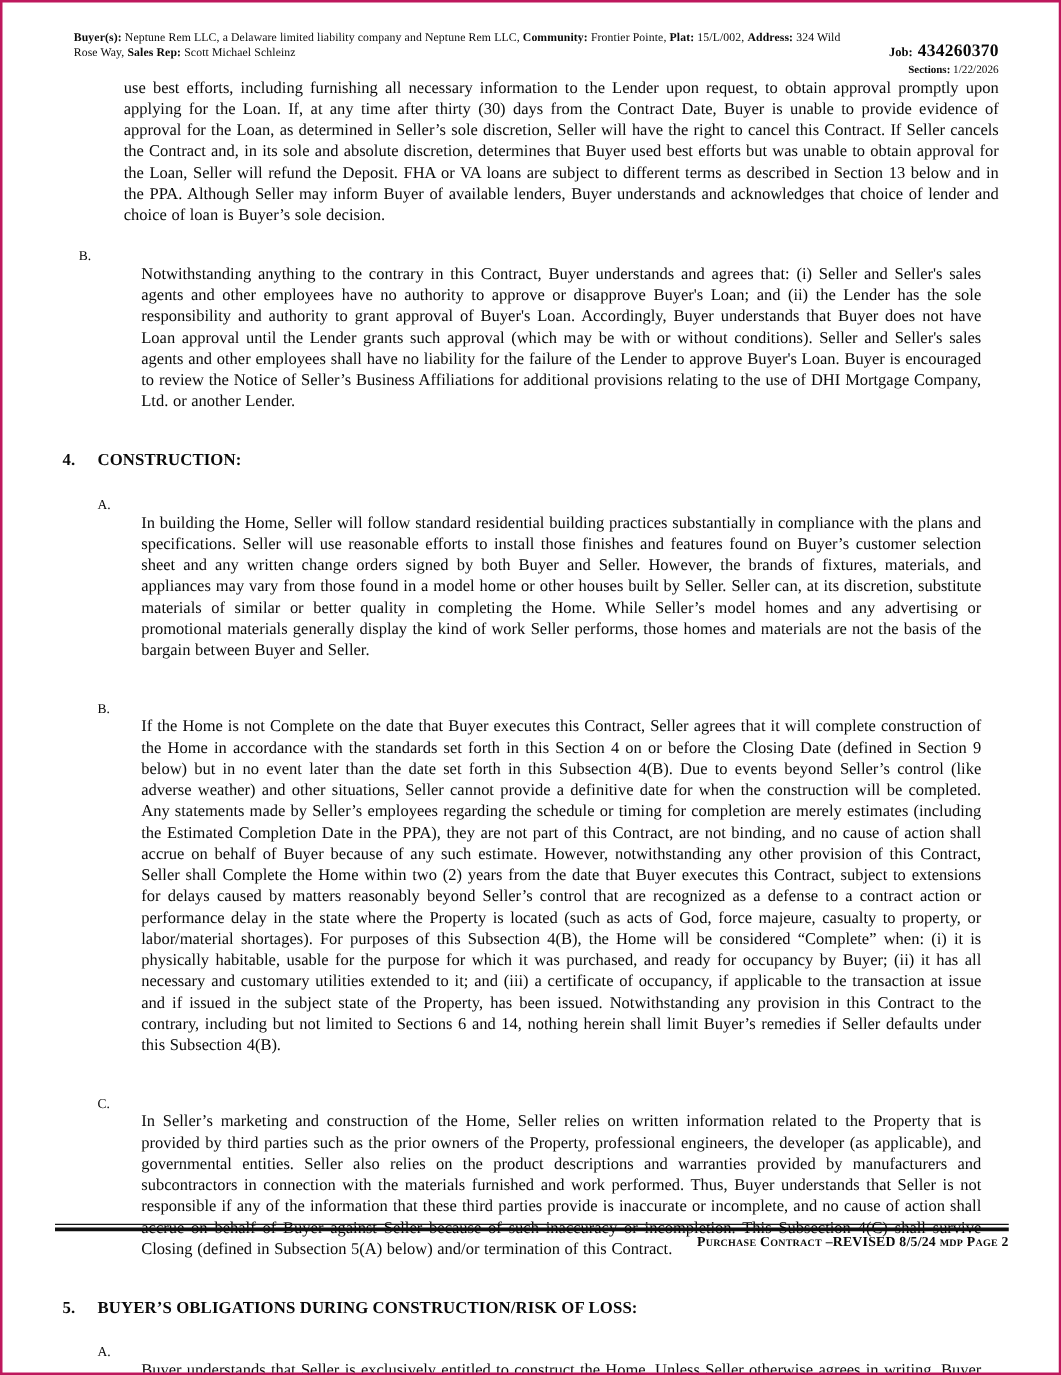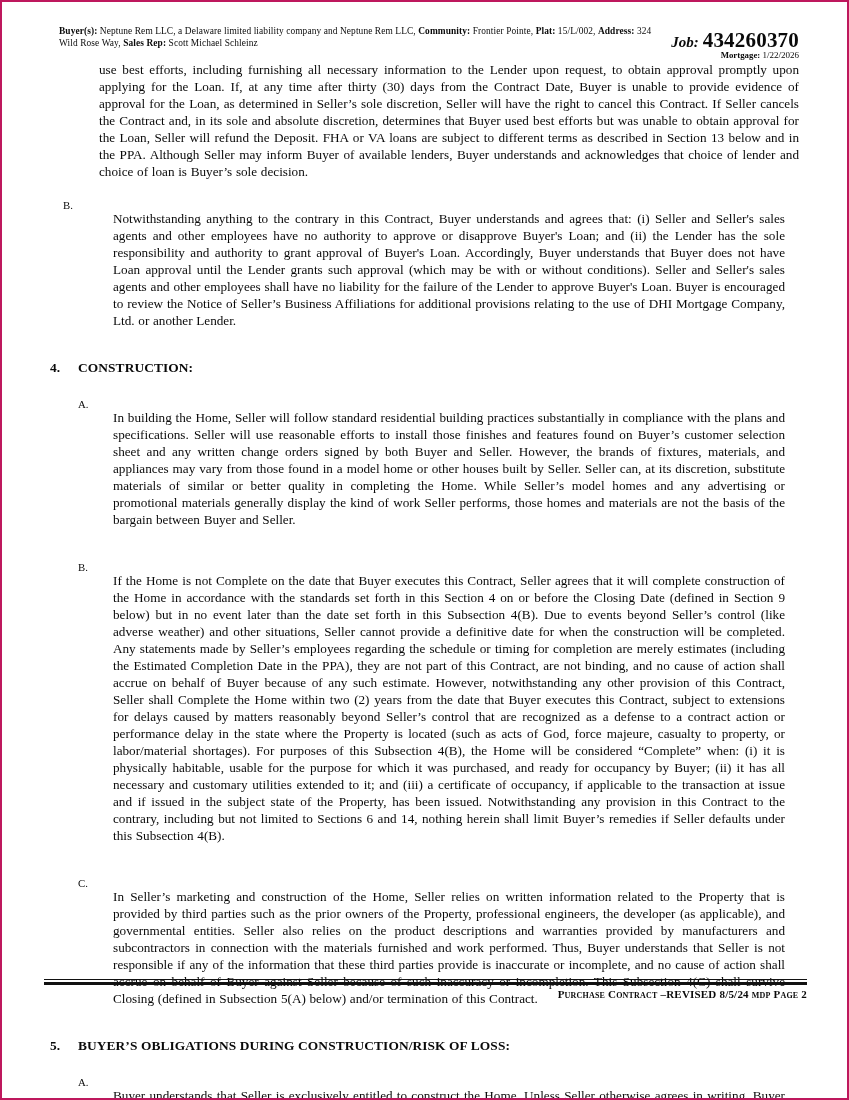--- a/index.html
+++ b/index.html
@@ -31,22 +31,22 @@
     letter-spacing: 0.1px;
   }
   .hdr-left .b { font-weight: bold; }
   .hdr-right {
     margin-left: auto;
     text-align: right;
     padding-top: 7px;
     white-space: nowrap;
   }
   .job-line { line-height: 15px; }
-  .job-label { font-weight: bold; font-size: 15px; font-style: italic; }
-  .job-number { font-weight: bold; font-size: 21px; letter-spacing: 0.2px; }
+  .job-label { font-weight: bold; font-size: 10px; }
+  .job-number { font-weight: bold; font-size: 14px; letter-spacing: 0.2px; }
   .printed-line { line-height: 10px; font-size: 9px; }
   .printed-label { font-weight: bold; font-size: 8.8px; }
 
   
   .doc-body {
     position: absolute;
     top: 59px;
     left: 48px;
     right: 48px;
     font-size: 13.2px;
@@ -107,21 +107,21 @@
 </style>
 </head>
 <body>
 
 <div class="page">
 
   <div class="hdr">
     <div class="hdr-left"><span class="b">Buyer(s):</span> <span>Neptune Rem LLC, a Delaware limited liability company and Neptune Rem LLC,</span> <span class="b">Community:</span> <span>Frontier Pointe,</span> <span class="b">Plat:</span> <span>15/L/002,</span> <span class="b">Address:</span> <span>324 Wild Rose Way,</span> <span class="b">Sales Rep:</span> <span>Scott Michael Schleinz</span></div>
     <div class="hdr-right">
       <div class="job-line"><span class="job-label">Job:</span> <span class="job-number">434260370</span></div>
-      <div class="printed-line"><span class="printed-label">Mortgage:</span> <span>1/22/2026</span></div>
+      <div class="printed-line"><span class="printed-label">Sections:</span> <span>1/22/2026</span></div>
     </div>
   </div>
 
   <div class="doc-body">
 
     <p class="para cont-para">use best efforts, including furnishing all necessary information to the Lender upon request, to obtain approval promptly upon applying for the Loan.  If, at any time after thirty (30) days from the Contract Date, Buyer is unable to provide evidence of approval for the Loan, as determined in Seller’s sole discretion, Seller will have the right to cancel this Contract.  If Seller cancels the Contract and, in its sole and absolute discretion, determines that Buyer used best efforts but was unable to obtain approval for the Loan, Seller will refund the Deposit.  FHA or VA loans are subject to different terms as described in Section 13 below and in the PPA.  Although Seller may inform Buyer of available lenders, Buyer understands and acknowledges that choice of lender and choice of loan is Buyer’s sole decision.</p>
 
     <div class="item lvl3">
       <span class="item-label">B.</span>
       <p class="item-text">Notwithstanding anything to the contrary in this Contract, Buyer understands and agrees that: (i) Seller and Seller's sales agents and other employees have no authority to approve or disapprove Buyer's Loan; and (ii) the Lender has the sole responsibility and authority to grant approval of Buyer's Loan.  Accordingly, Buyer understands that Buyer does not have Loan approval until the Lender grants such approval (which may be with or without conditions).  Seller and Seller's sales agents and other employees shall have no liability for the failure of the Lender to approve Buyer's Loan.  Buyer is encouraged to review the Notice of Seller’s Business Affiliations for additional provisions relating to the use of DHI Mortgage Company, Ltd. or another Lender.</p>

